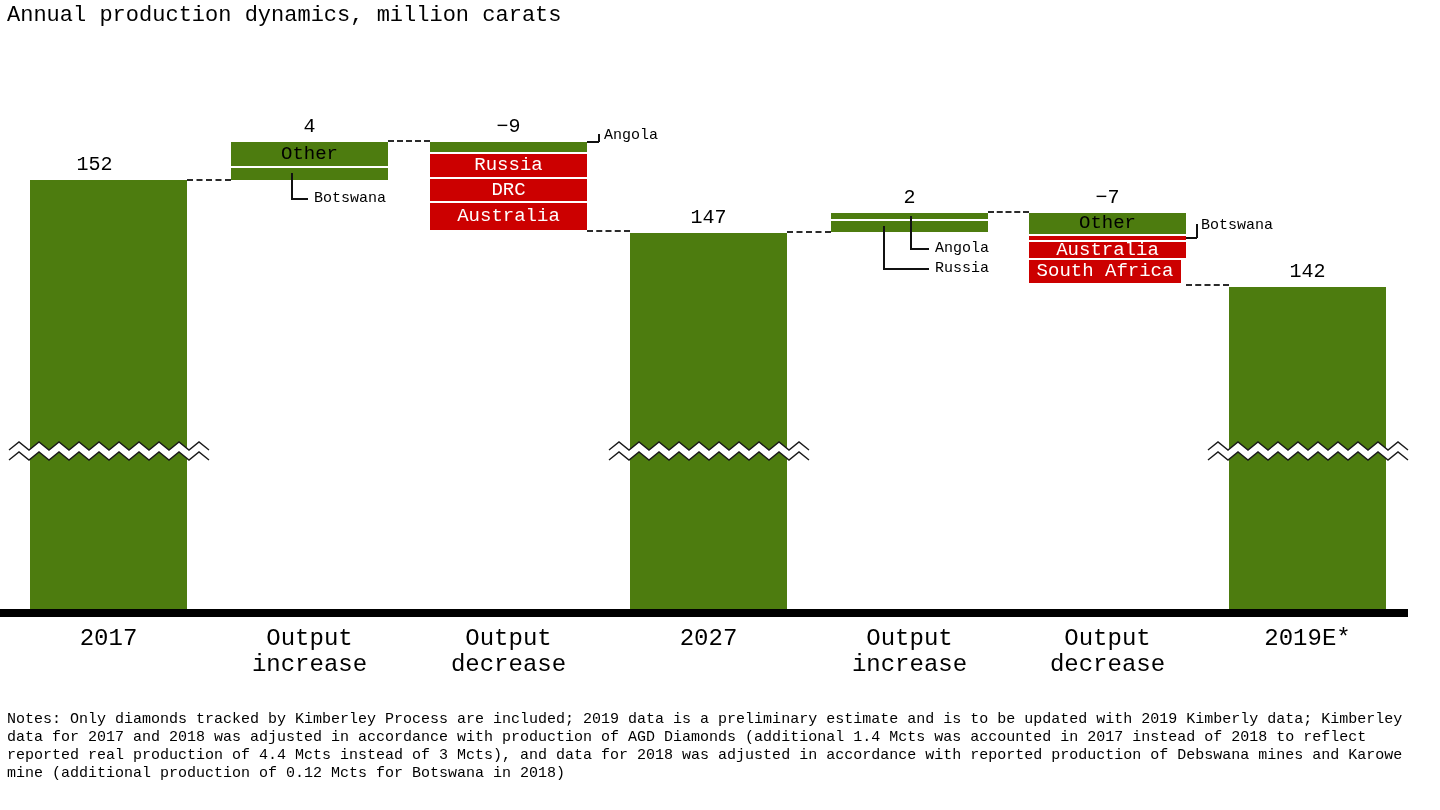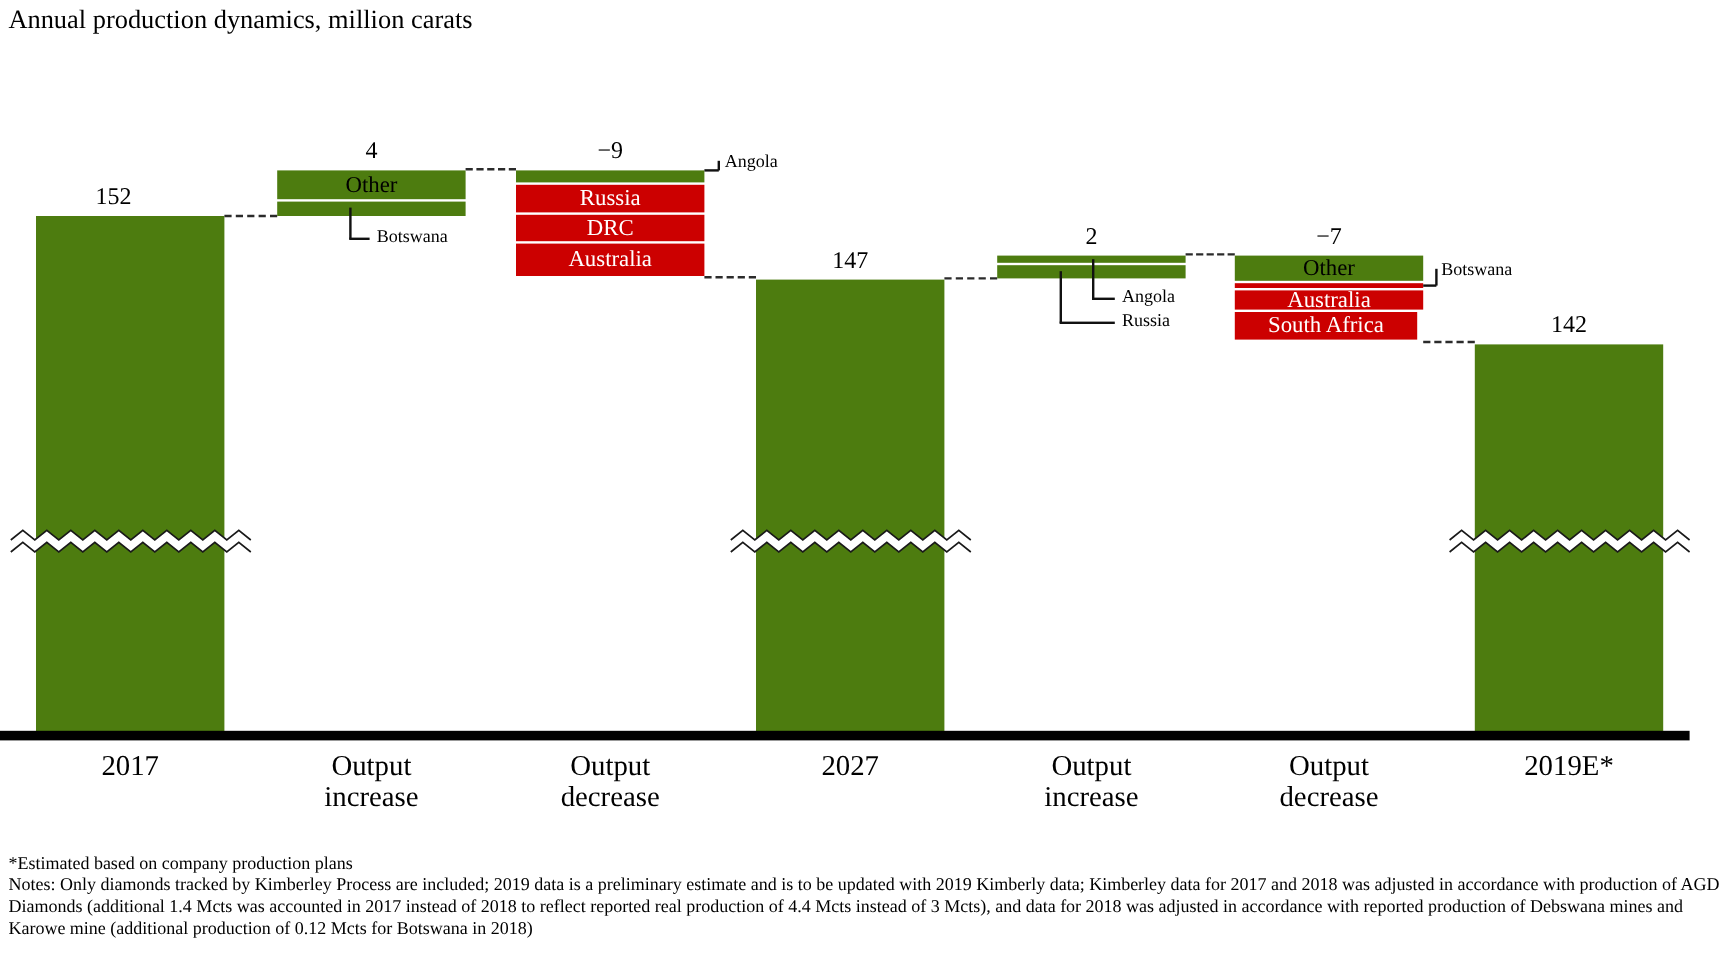--- a/index.html
+++ b/index.html
@@ -1,18 +1,18 @@
 <!DOCTYPE html>
 <html><head>
 <meta charset="utf-8">
 <style>
   html,body{margin:0;padding:0;background:#fff;}
   .canvas{
     position:relative;width:1440px;height:810px;background:#ffffff;
-    font-family:Liberation Serif, serif;color:#000;overflow:hidden;
+    font-family:Liberation Mono, monospace;color:#000;overflow:hidden;
   }
   .title{position:absolute;left:7px;top:3px;font-size:22px;letter-spacing:0;}
   .bar{position:absolute;}
   .gray{background:#4d7c0f;}
   .red{background:#cc0000;}
   .vlabel{position:absolute;text-align:center;font-size:20px;}
   .seg{position:absolute;display:flex;align-items:center;justify-content:center;font-size:19px;line-height:1;}
   .seg.red{color:#ffffff;}
   .dash{position:absolute;height:0;border-top:2px dashed #2b2b2b;}
   .cl-v{position:absolute;width:1.5px;background:#111;}
@@ -141,17 +141,16 @@
   <div class="xlabel" style="left:1029px;width:157px">
     <div>Output</div>
     <div>decrease</div>
   </div>
   <div class="xlabel" style="left:1229px;width:157px">
     <div>2019E*</div>
     <div></div>
   </div>
 
   <div class="foot">
-    <div>*Estimated based on company production plans</div>
     <div>Notes: Only diamonds tracked by Kimberley Process are included; 2019 data is a preliminary estimate and is to be updated with 2019 Kimberly data; Kimberley data for 2017 and 2018 was adjusted in accordance with production of AGD Diamonds (additional 1.4 Mcts was accounted in 2017 instead of 2018 to reflect reported real production of 4.4 Mcts instead of 3 Mcts), and data for 2018 was adjusted in accordance with reported production of Debswana mines and Karowe mine (additional production of 0.12 Mcts for Botswana in 2018)</div>
   </div>
 
 </div>
 
 </body></html>

